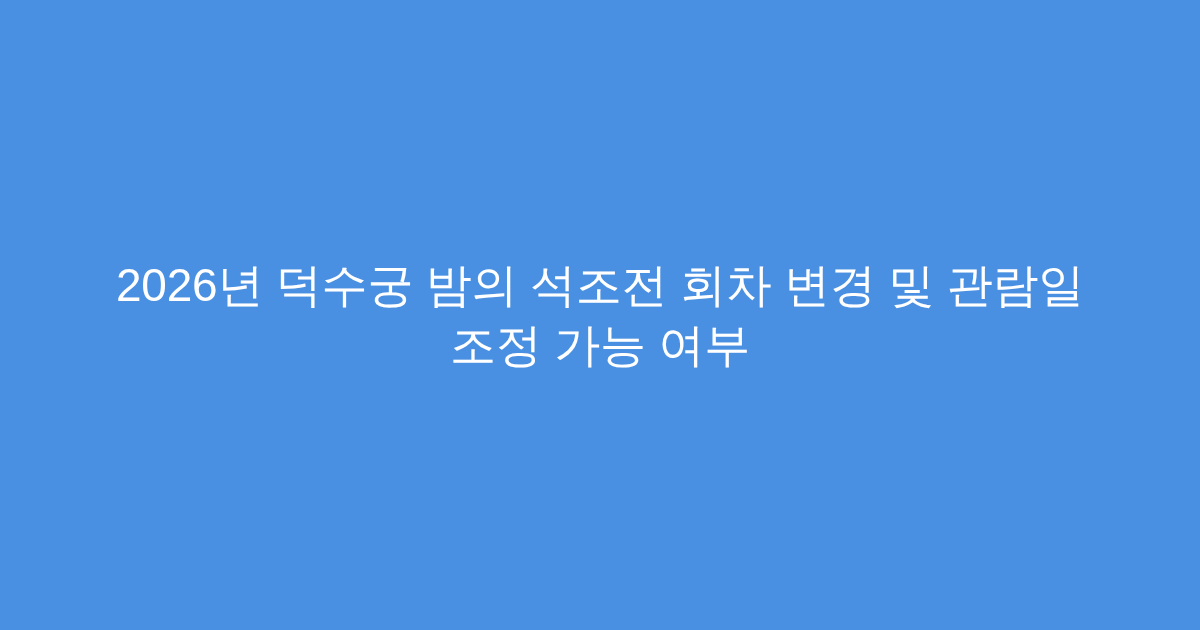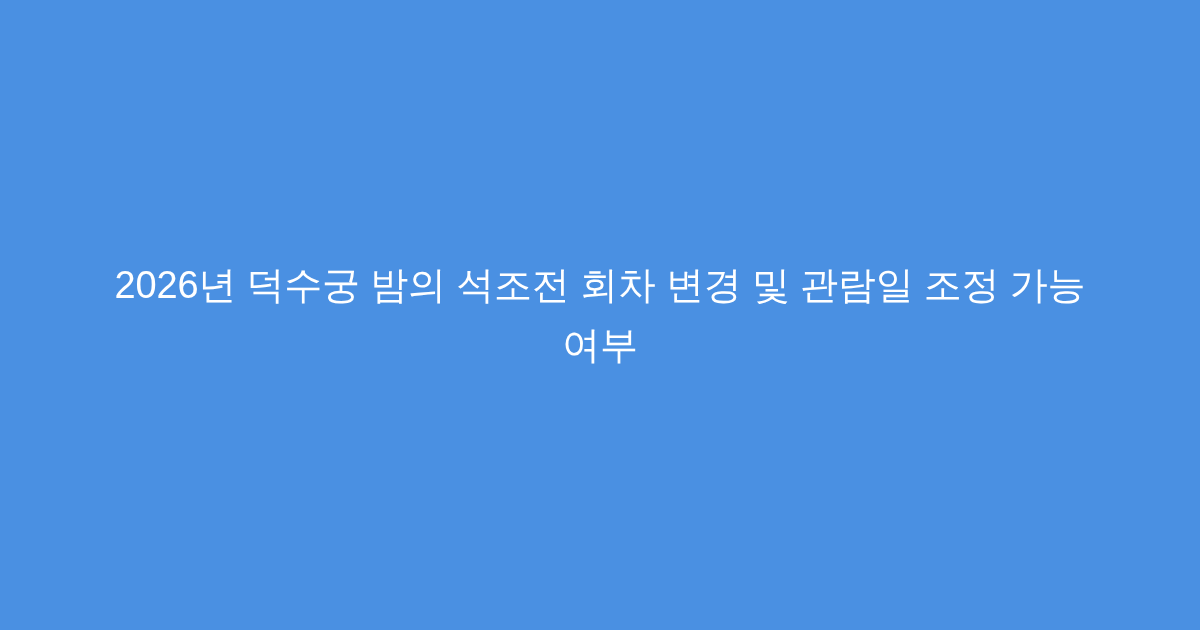--- a/index.html
+++ b/index.html
@@ -32,21 +32,21 @@
     width: 1040px;
     display: block;
     text-align: center;
   }
 
   .og-title {
     margin: 9px;
     padding: 0;
     color: #ffffff;
     font-family: "Liberation Sans", "DejaVu Sans", sans-serif;
-    font-size: 38px;
+    font-size: 46px;
     font-weight: 400;
     line-height: 60px;
     letter-spacing: -0.2px;
     text-align: center;
     word-break: keep-all;
     white-space: normal;
     text-rendering: optimizeLegibility;
   }
 </style>
 </head>

